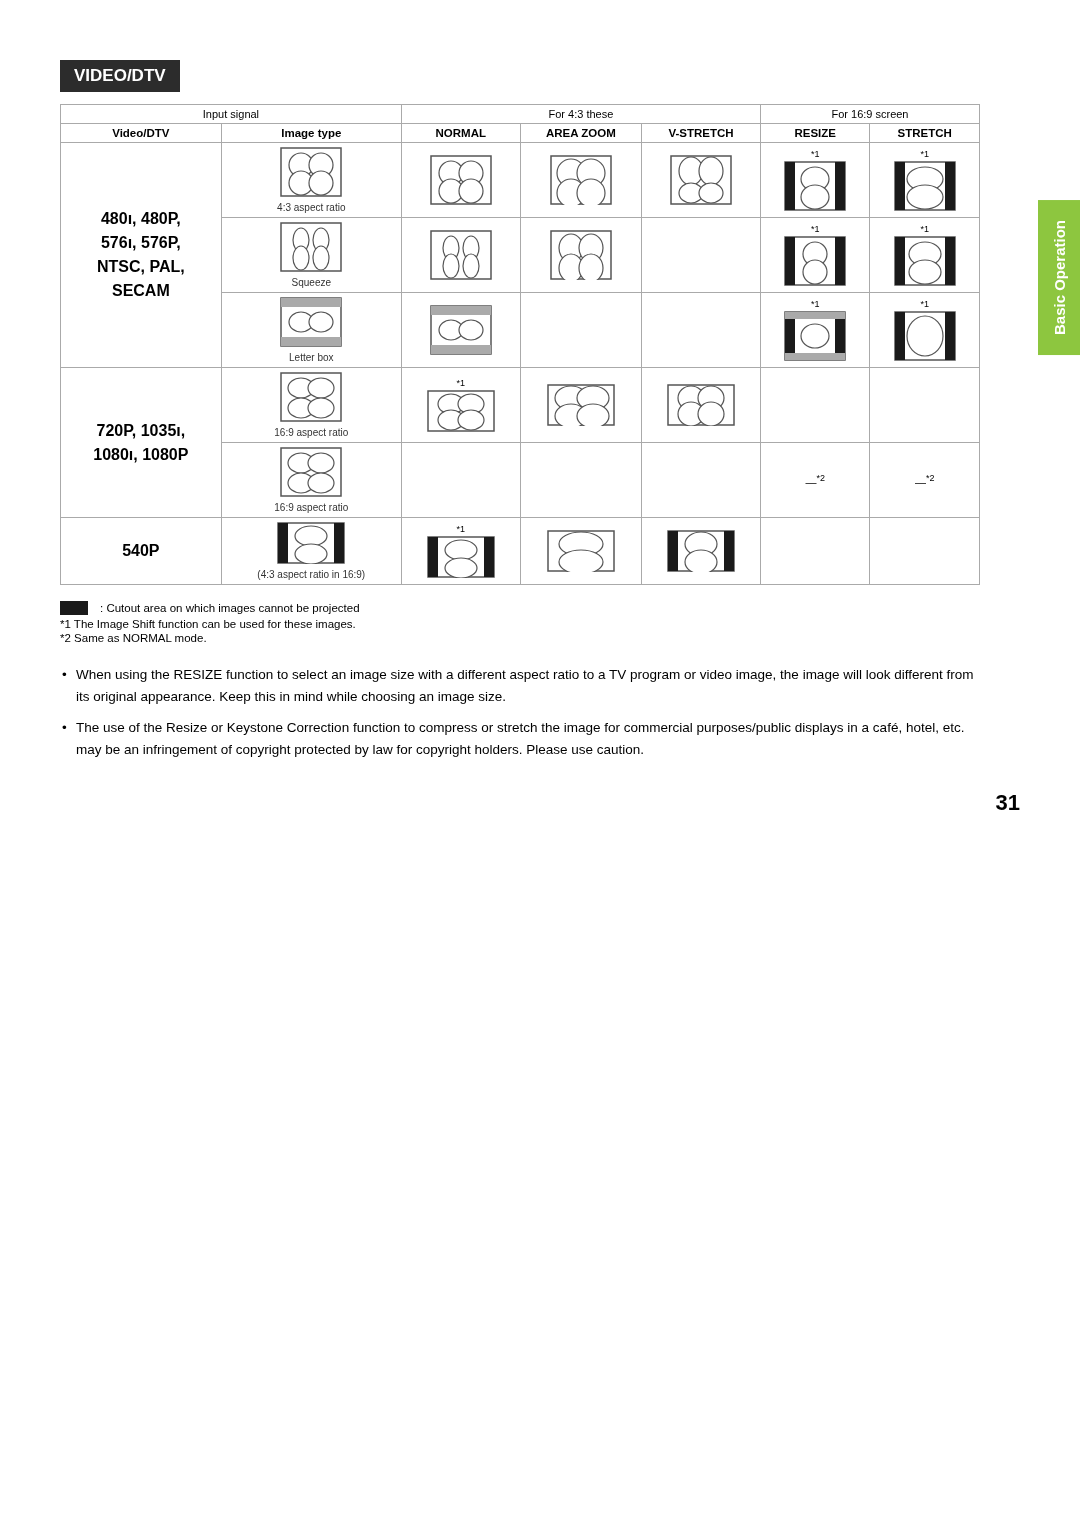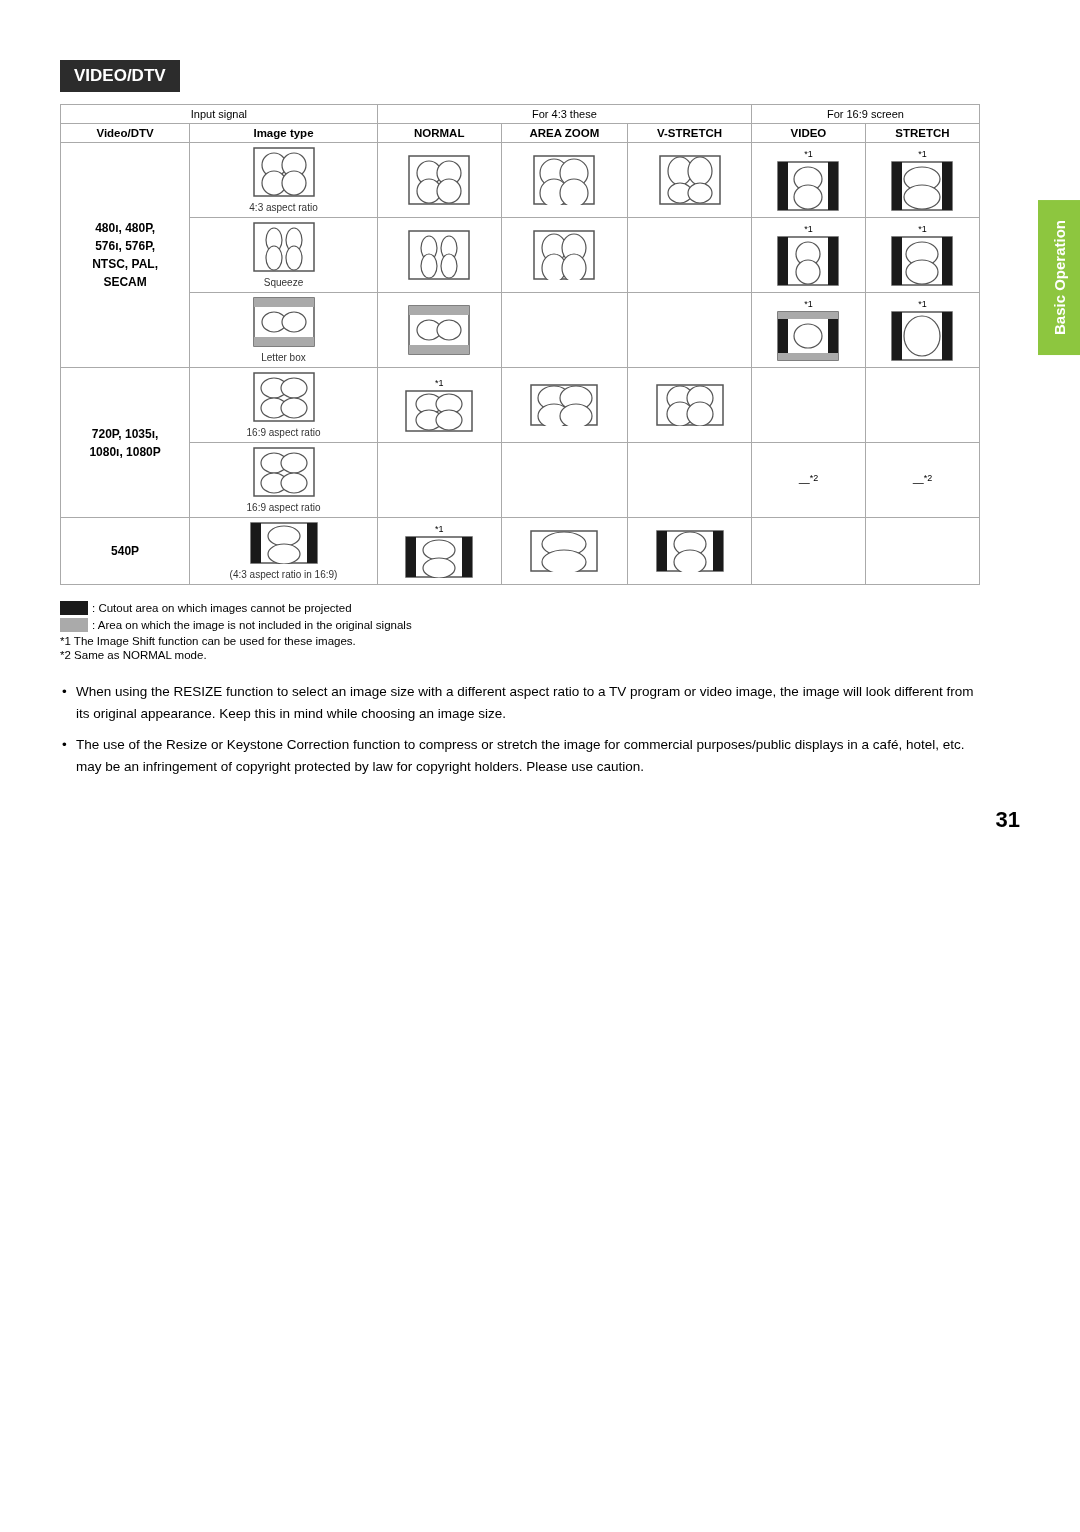--- a/index.html
+++ b/index.html
@@ -81,21 +81,21 @@
       padding: 3px 8px;
     }
 
     .main-table .header-row-bottom th {
       font-weight: bold;
       font-size: 11.5px;
       padding: 3px 4px;
     }
 
     .main-table td.signal-label {
-      font-size: 12px;
+      font-size: 16px;
       font-weight: bold;
       text-align: center;
       vertical-align: middle;
       line-height: 1.5;
     }
 
     .cell-wrapper {
       display: flex;
       flex-direction: column;
       align-items: center;
@@ -121,21 +121,21 @@
 
     
     .legend-section {
       margin-bottom: 16px;
       font-size: 11.5px;
     }
 
     .legend-item {
       display: flex;
       align-items: center;
-      gap: 4px;
+      gap: 12px;
       margin-bottom: 3px;
     }
 
     .legend-box {
       width: 28px;
       height: 14px;
       flex-shrink: 0;
     }
 
     .legend-box.dark {
@@ -197,21 +197,21 @@
         <th colspan="2">Input signal</th>
         <th colspan="3">For 4:3 these</th>
         <th colspan="2">For 16:9 screen</th>
       </tr>
       <tr class="header-row-bottom">
         <th>Video/DTV</th>
         <th>Image type</th>
         <th>NORMAL</th>
         <th>AREA ZOOM</th>
         <th>V-STRETCH</th>
-        <th>VIDEO</th>
+        <th>RESIZE</th>
         <th>STRETCH</th>
       </tr>
     </thead>
     <tbody>
 
       <tr>
         <td rowspan="3" class="signal-label">
           480ı, 480P,<br>576ı, 576P,<br>NTSC, PAL,<br><strong>SECAM</strong>
         </td>
         <td>
@@ -563,24 +563,20 @@
         <td></td>
       </tr>
     </tbody>
   </table>
 
   
   <div class="legend-section">
     <div class="legend-item">
       <div class="legend-box dark"></div>
       <span>: Cutout area on which images cannot be projected</span>
-    </div>
-    <div class="legend-item">
-      <div class="legend-box gray"></div>
-      <span>: Area on which the image is not included in the original signals</span>
     </div>
     <div style="font-size:11.5px; margin-top:3px;">*1 The Image Shift function can be used for these images.</div>
     <div style="font-size:11.5px; margin-top:2px;">*2 Same as NORMAL mode.</div>
   </div>
 
   
   <div class="about-section">
     <ul class="about-bullets">
       <li>When using the RESIZE function to select an image size with a different aspect ratio to a TV program or video image, the image will look different from its original appearance. Keep this in mind while choosing an image size.</li>
       <li>The use of the Resize or Keystone Correction function to compress or stretch the image for commercial purposes/public displays in a café, hotel, etc. may be an infringement of copyright protected by law for copyright holders. Please use caution.</li>

